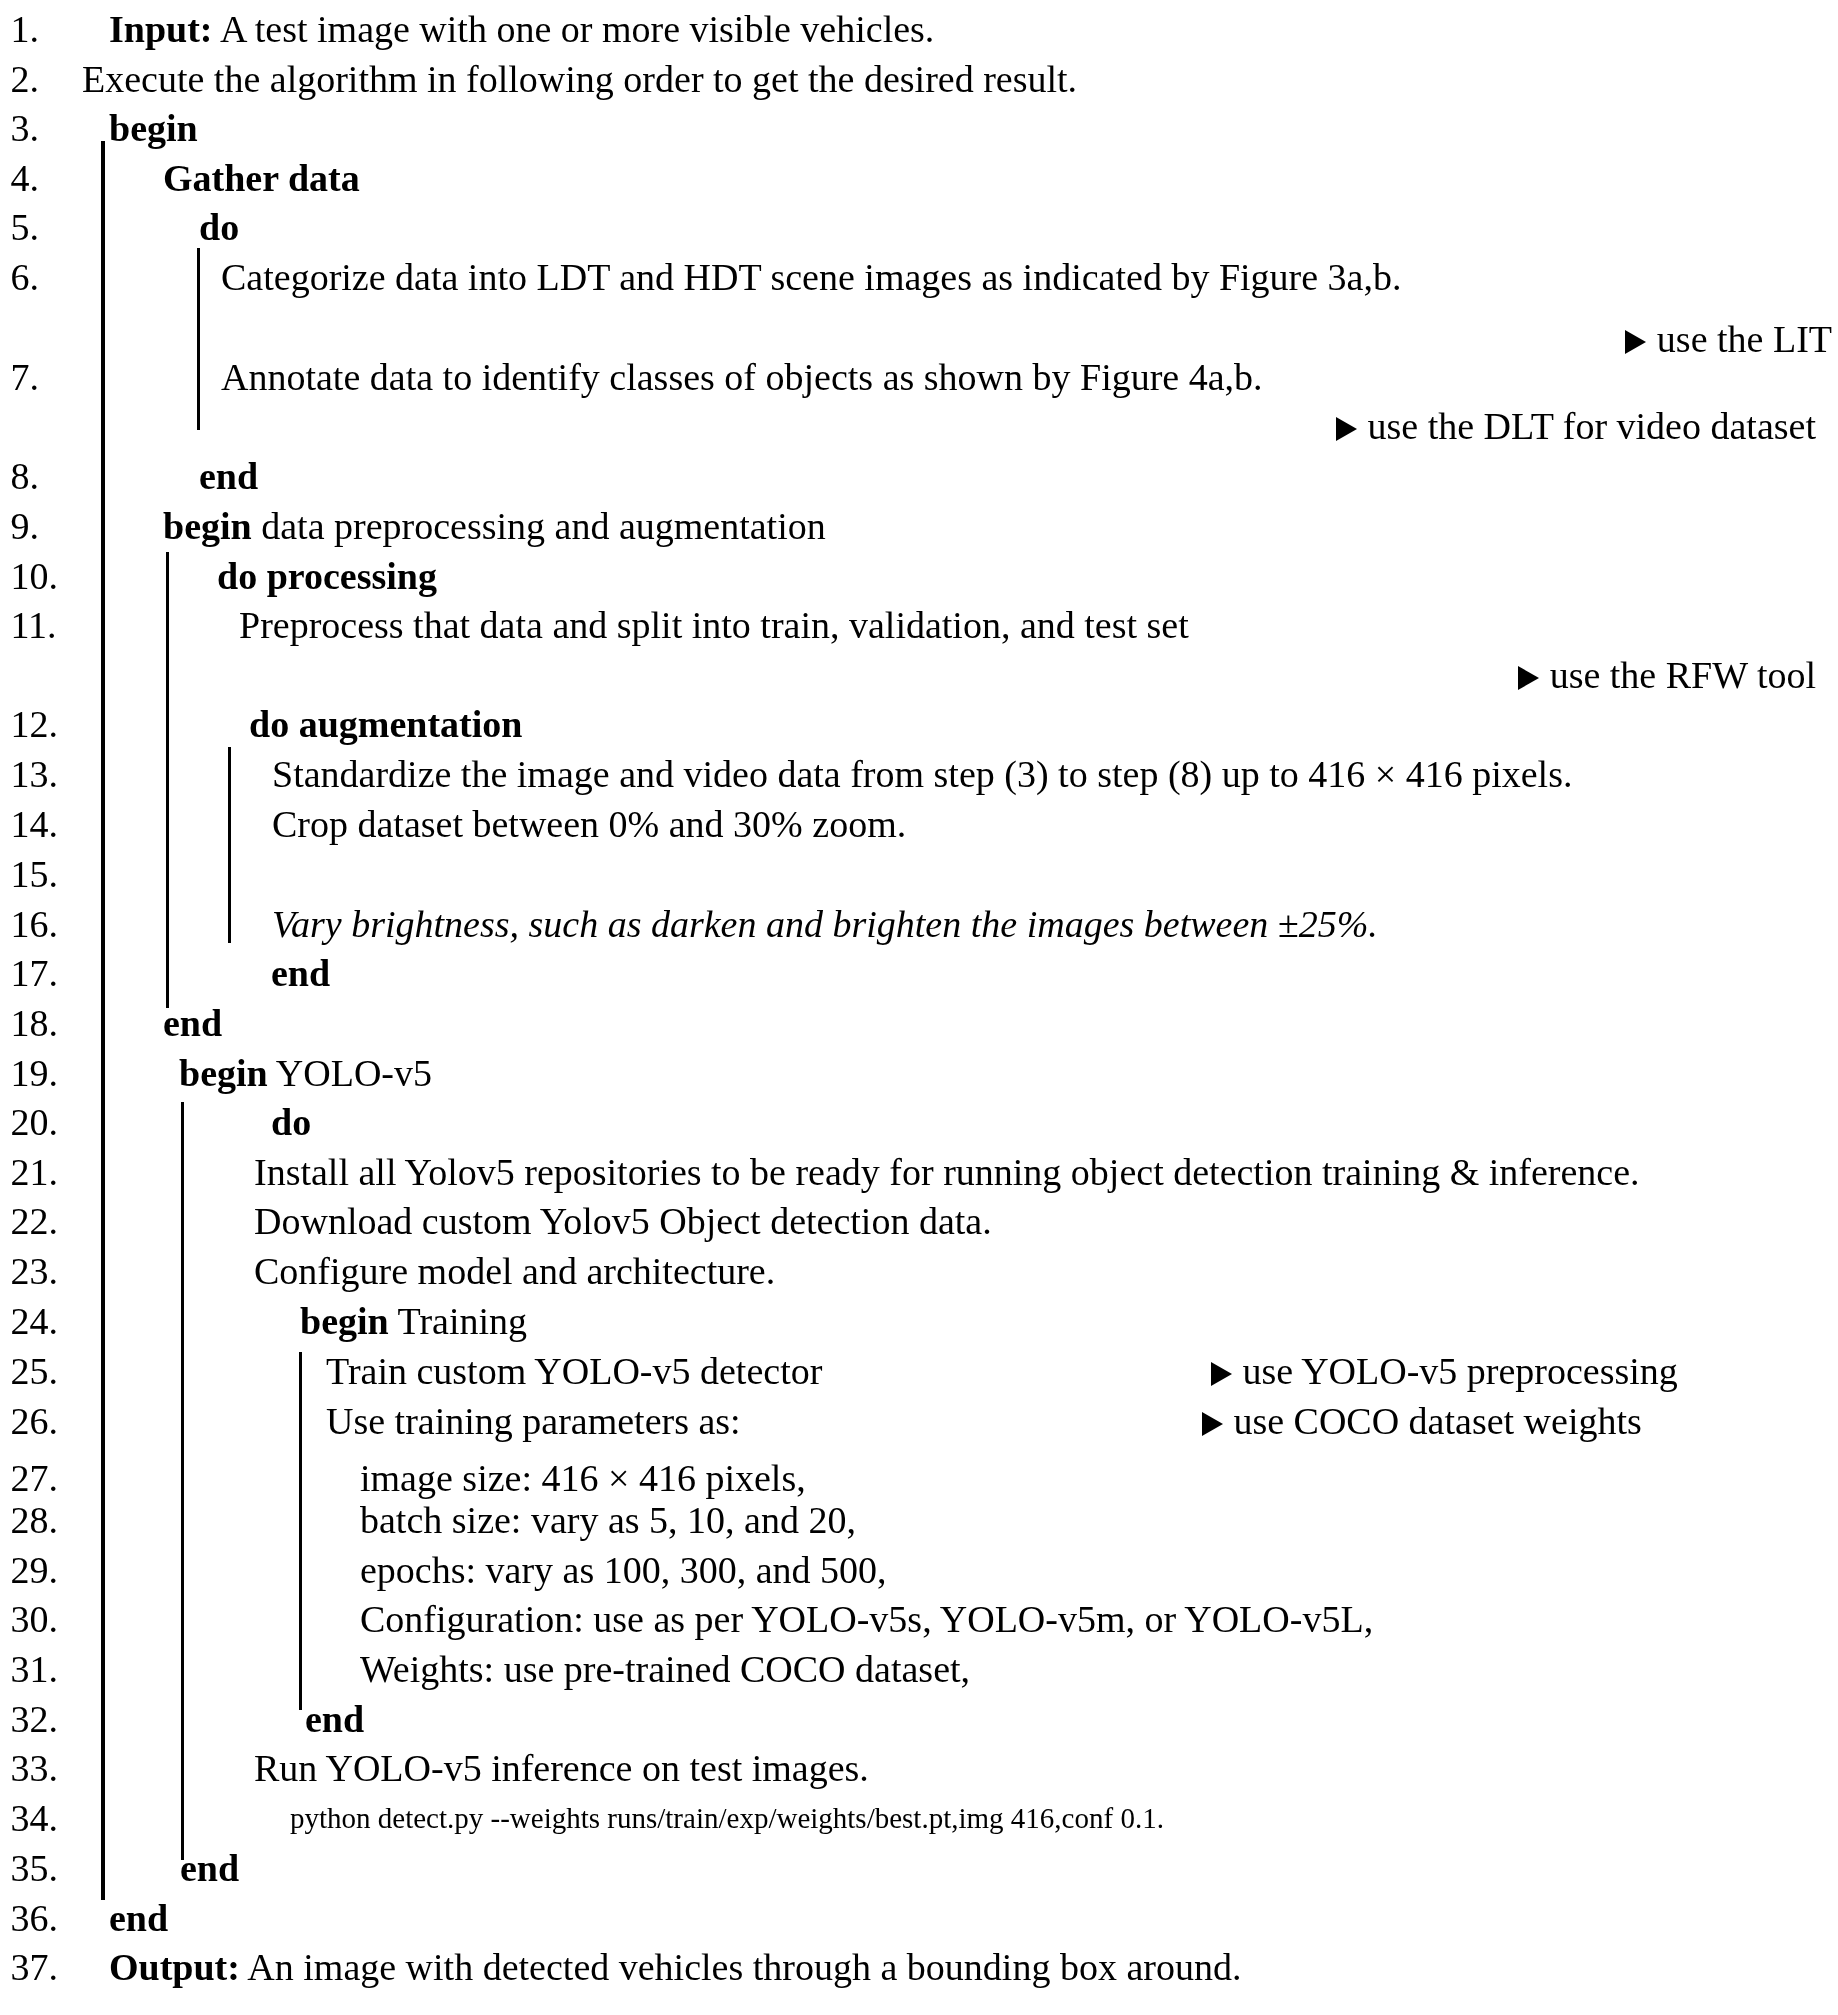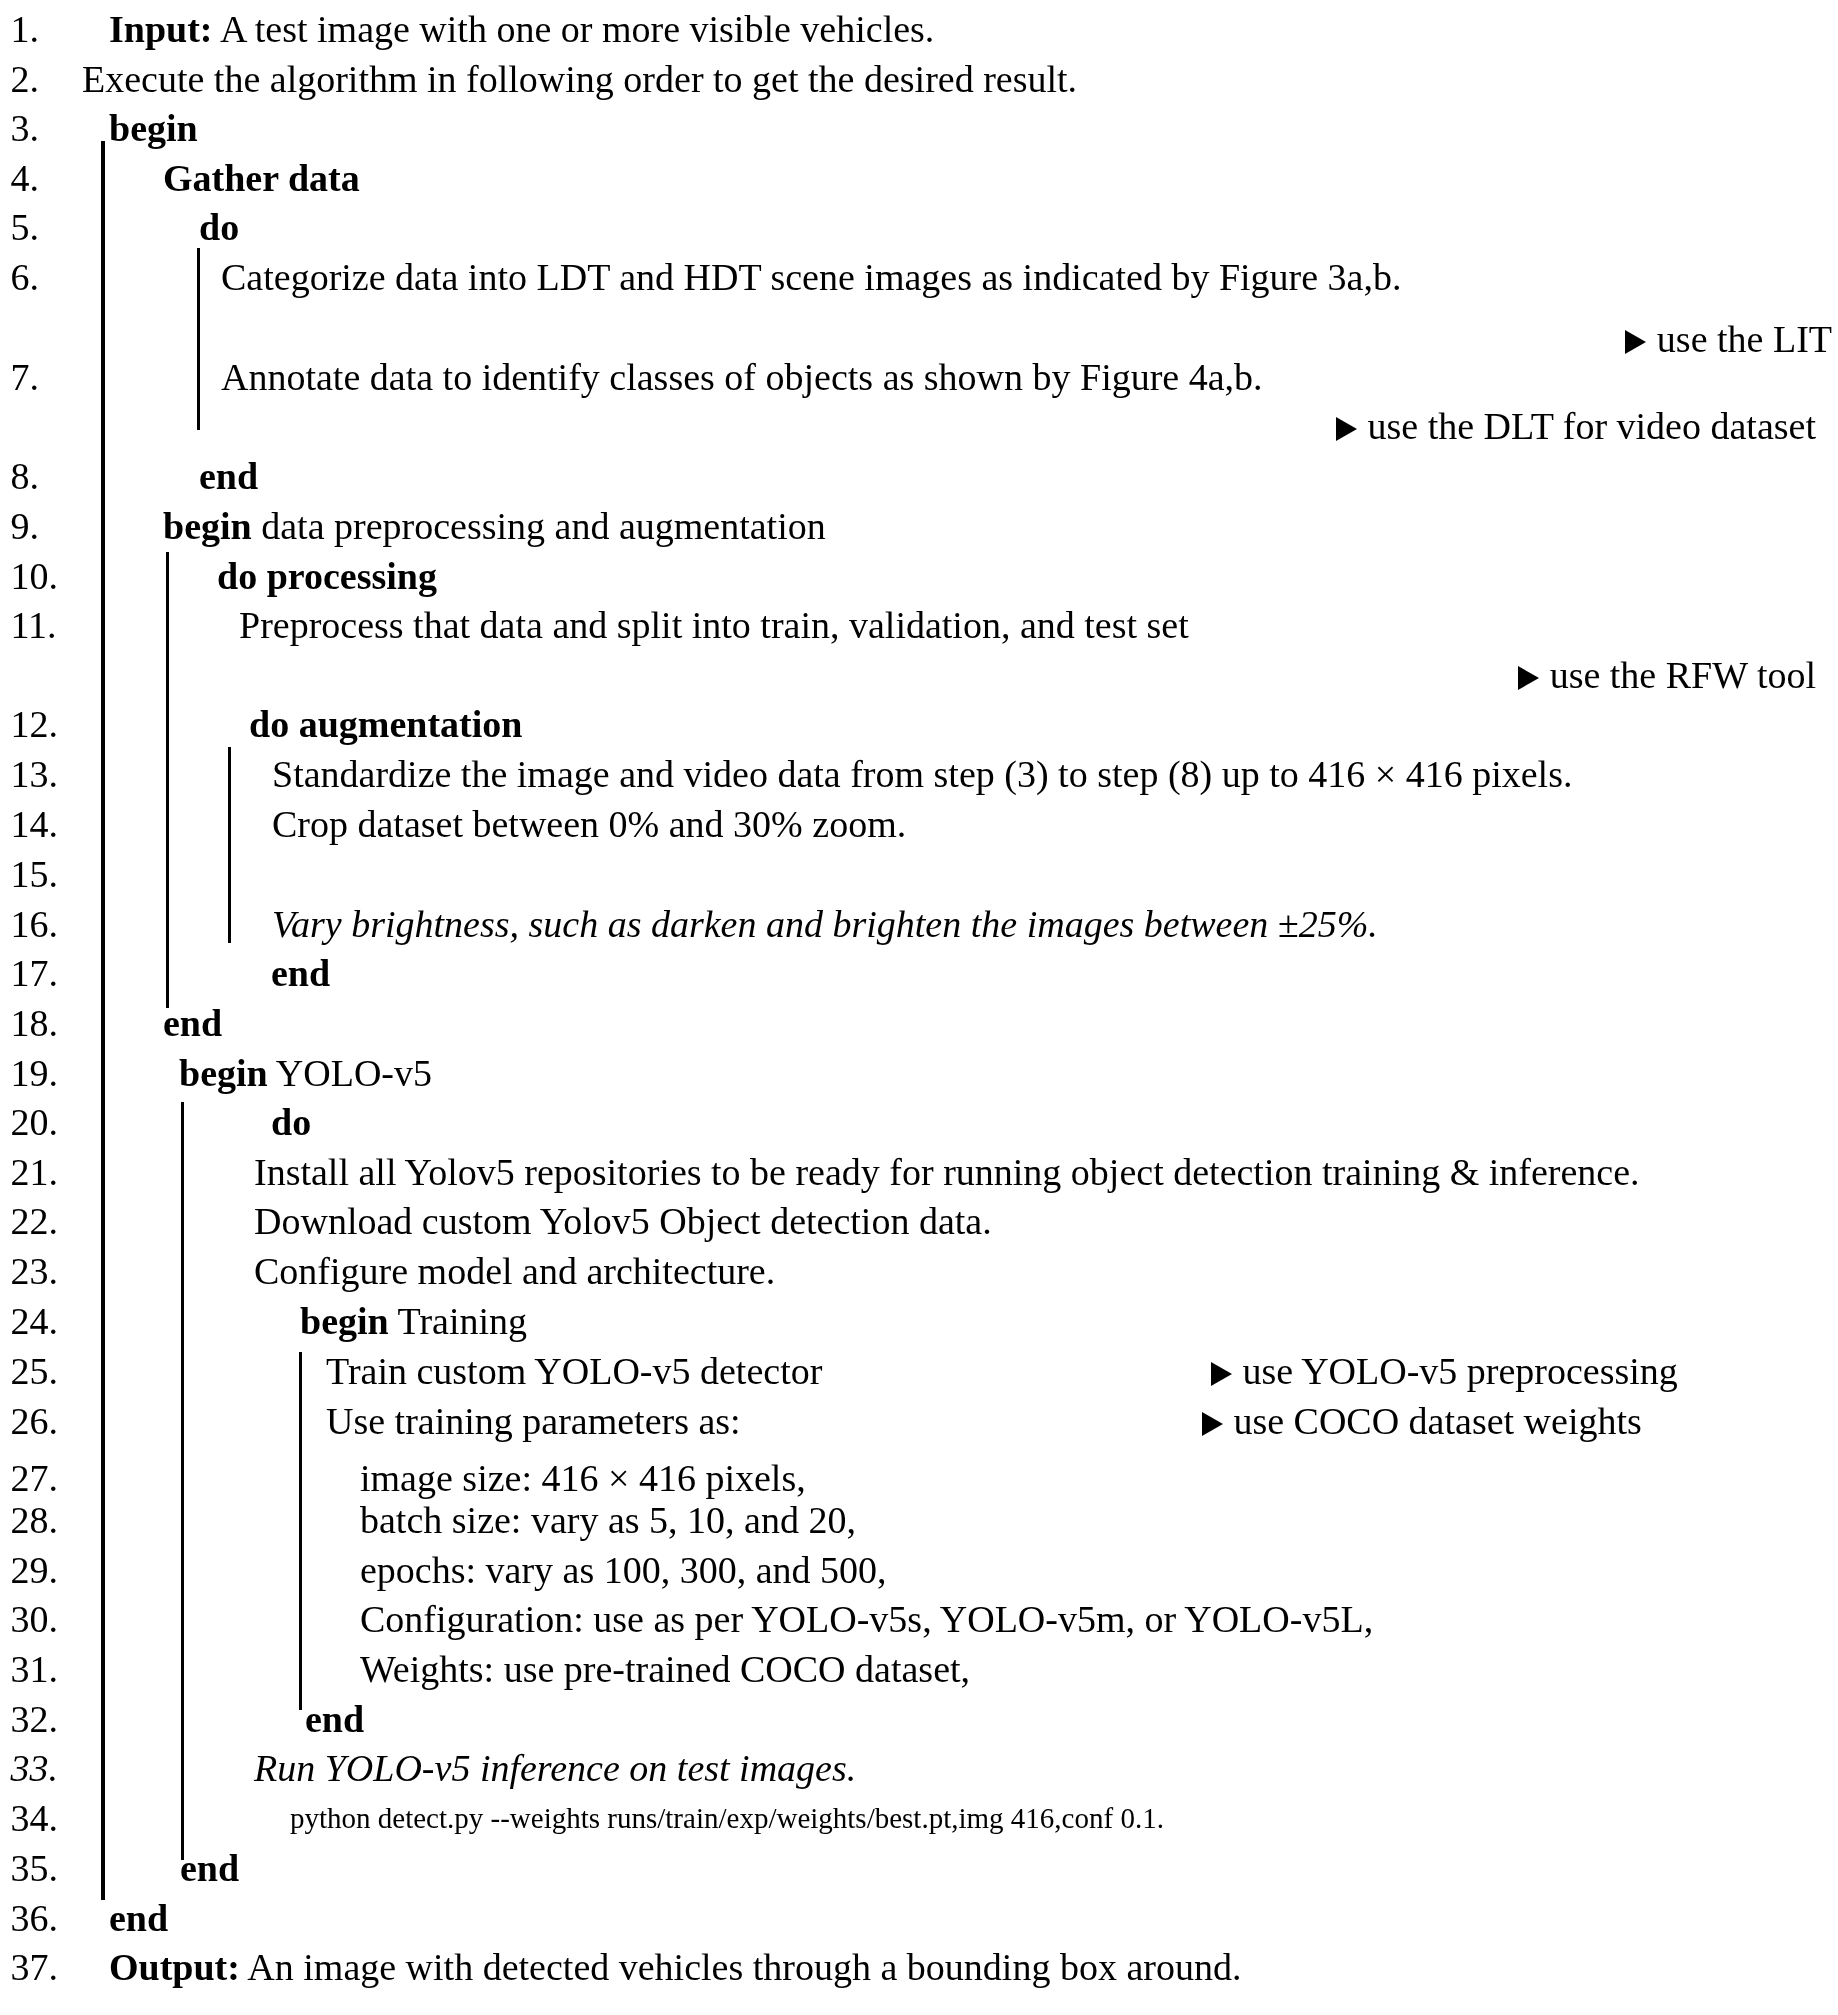--- a/index.html
+++ b/index.html
@@ -156,21 +156,21 @@
   <span class="txt" style="left:360px;"><span>Configuration: use as per YOLO-v5s, YOLO-v5m, or YOLO-v5L,</span></span>
 </div>
 <div class="row" style="top:1644px;">
   <span class="num">31.</span>
   <span class="txt" style="left:360px;"><span>Weights: use pre-trained COCO dataset,</span></span>
 </div>
 <div class="row" style="top:1694px;">
   <span class="num">32.</span>
   <span class="txt" style="left:278px;"><b>end</b></span>
 </div>
-<div class="row" style="top:1743px;font-style:italic;">
+<div class="row" style="top:1743px;">
   <span class="num">33.</span>
   <span class="txt" style="left:254px;"><span>Run YOLO-v5 inference on test images.</span></span>
 </div>
 <div class="row" style="top:1793px;">
   <span class="num">34.</span>
   <span class="txt small" style="left:290px;"><span>python detect.py --weights runs/train/exp/weights/best.pt,img 416,conf 0.1.</span></span>
 </div>
 <div class="row" style="top:1843px;">
   <span class="num">35.</span>
   <span class="txt" style="left:153px;"><b>end</b></span>

